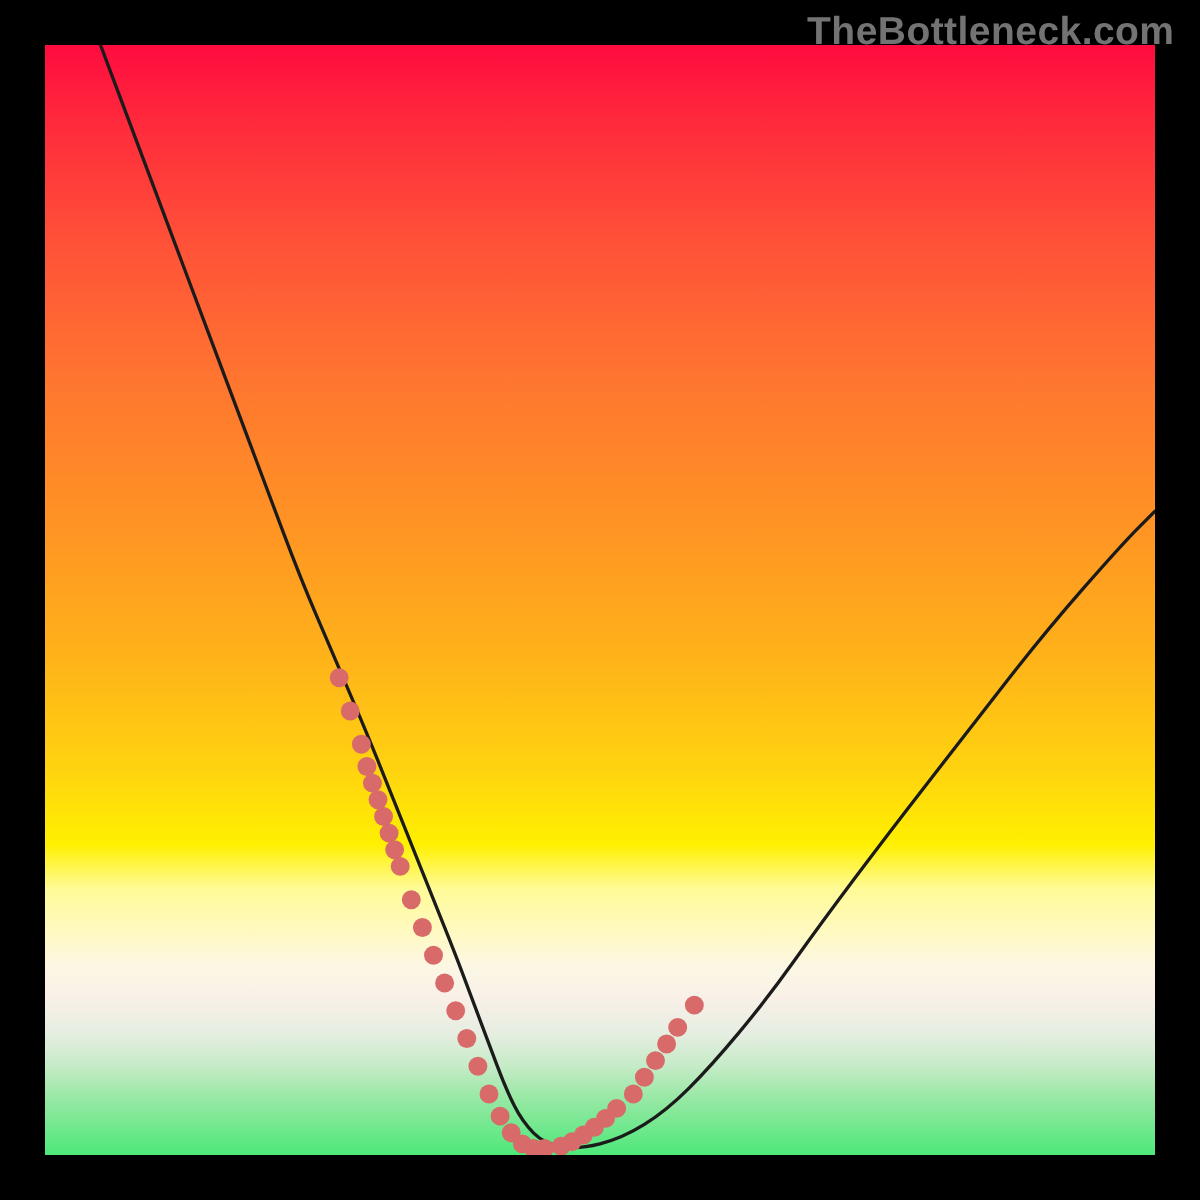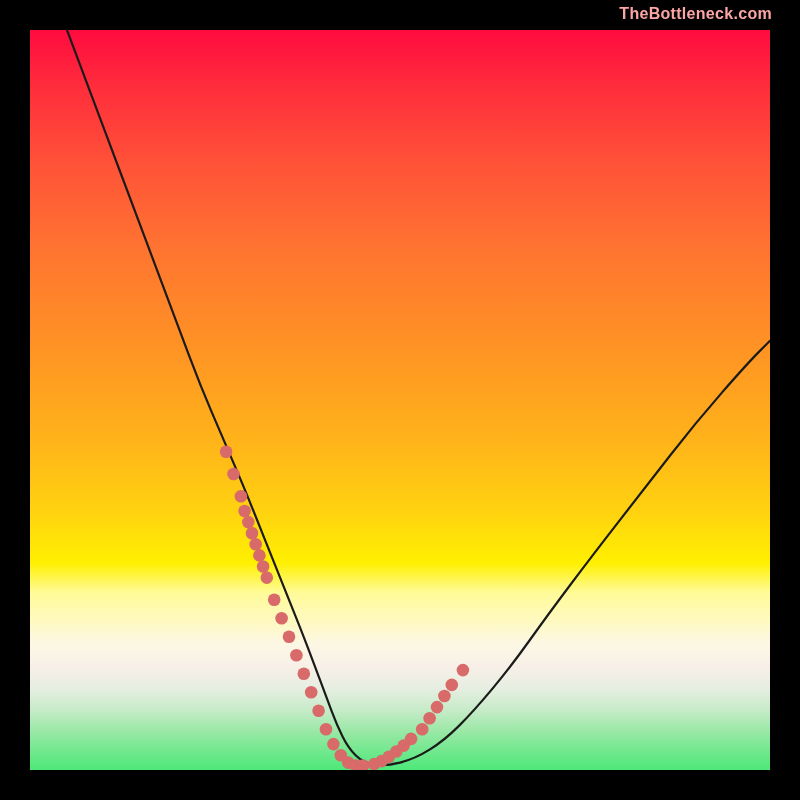--- a/index.html
+++ b/index.html
@@ -51,26 +51,26 @@
     );
   }
   .svg-layer {
     position: absolute;
     left: 0; top: 0;
     width: 740px;
     height: 740px;
   }
   .attribution {
     position: absolute;
-    right: 28px;
+    right: 17px;
     top: 5px;
-    color: #fca5a5;
+    color: #737373;
     font-family: Arial, Helvetica, sans-serif;
     font-weight: bold;
-    font-size: 16px;
+    font-size: 26px;
     letter-spacing: 0.3px;
     user-select: none;
   }
 </style>
 </head>
 <body>
 
 <div class="frame">
   <div class="plot-area">
     <div class="gradient-bg"></div>

